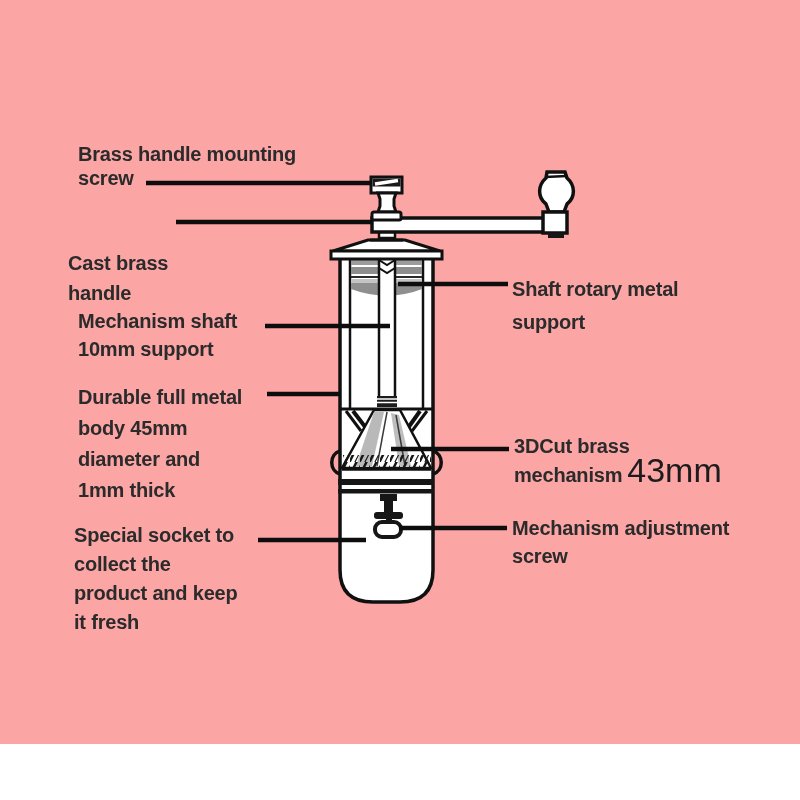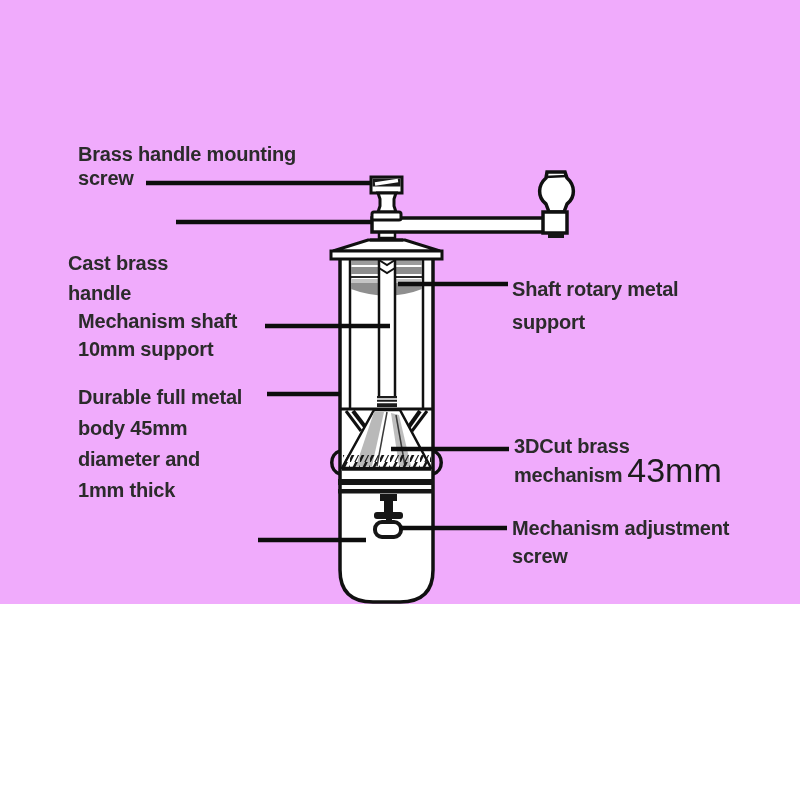--- a/index.html
+++ b/index.html
@@ -1,17 +1,17 @@
 <!DOCTYPE html>
 <html><head>
 <meta charset="utf-8">
 <style>
   html,body { margin:0; padding:0; background:#ffffff; }
   .stage {
-    position:relative; width:800px; height:604px; background:#f0abfc;
+    position:relative; width:800px; height:744px; background:#fca5a5;
     overflow:hidden; font-family:"Liberation Sans", sans-serif;
   }
   .stage svg { position:absolute; left:0; top:0; }
   .lbl {
     position:absolute; font-weight:700; font-size:20px; color:#2b2b2b;
     white-space:nowrap; letter-spacing:-0.2px;
   }
   .lbl .ln { display:block; }
   .big { font-size:34px; font-weight:400; margin-left:5px; letter-spacing:0; color:#1c1c1c; }
   #lbl-brass     { left:78px;  top:142px; line-height:24px; }
@@ -142,20 +142,26 @@
     <span class="ln">10mm support</span>
   </div>
 
   <div class="lbl" id="lbl-durable">
     <span class="ln">Durable full metal</span>
     <span class="ln">body 45mm</span>
     <span class="ln">diameter and</span>
     <span class="ln">1mm thick</span>
   </div>
 
+  <div class="lbl" id="lbl-socket">
+    <span class="ln">Special socket to</span>
+    <span class="ln">collect the</span>
+    <span class="ln">product and keep</span>
+    <span class="ln">it fresh</span>
+  </div>
 
   <div class="lbl" id="lbl-support">
     <span class="ln">Shaft rotary metal</span>
     <span class="ln">support</span>
   </div>
 
   <div class="lbl" id="lbl-cut">
     <span class="ln">3DCut brass</span>
     <span class="ln">
       <span>mechanism</span><span class="big">43mm</span>

